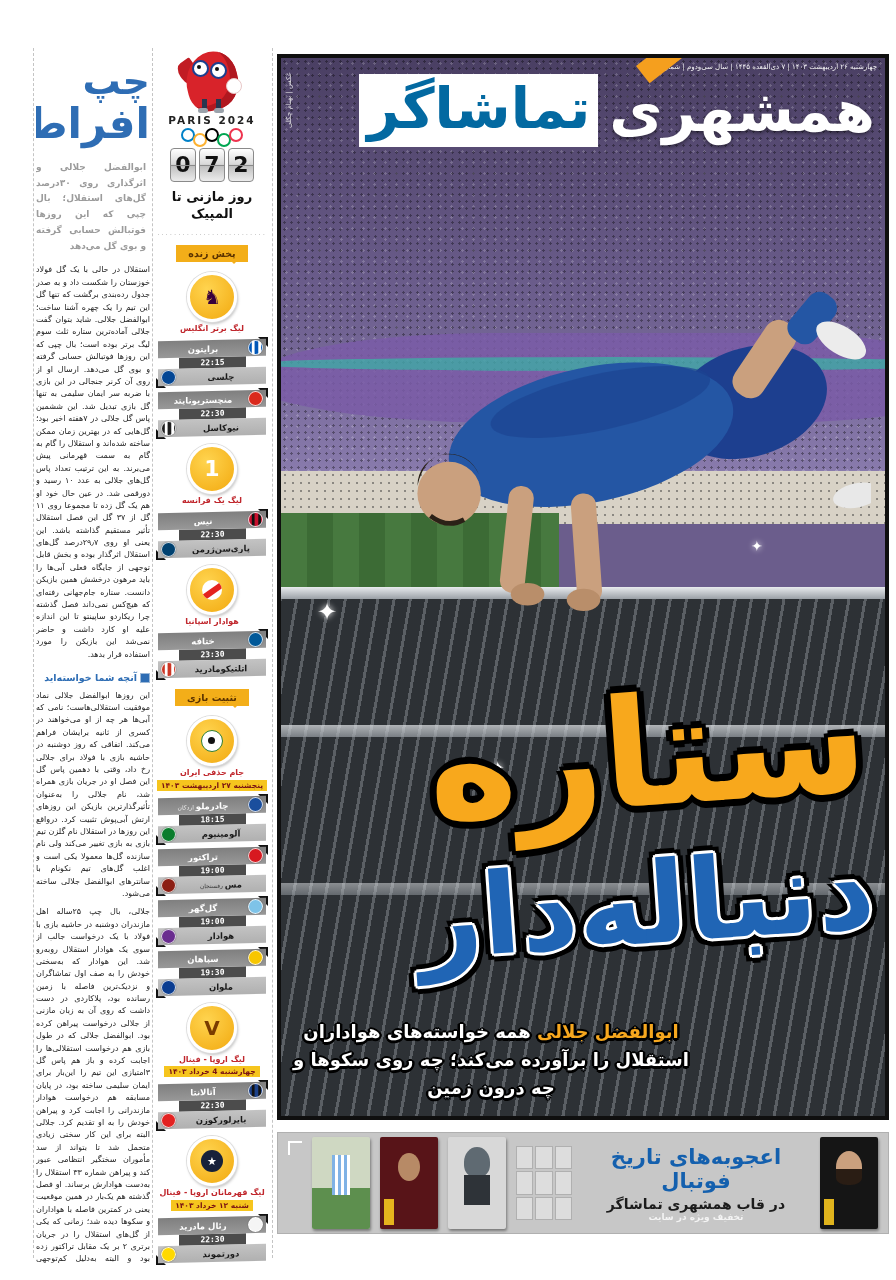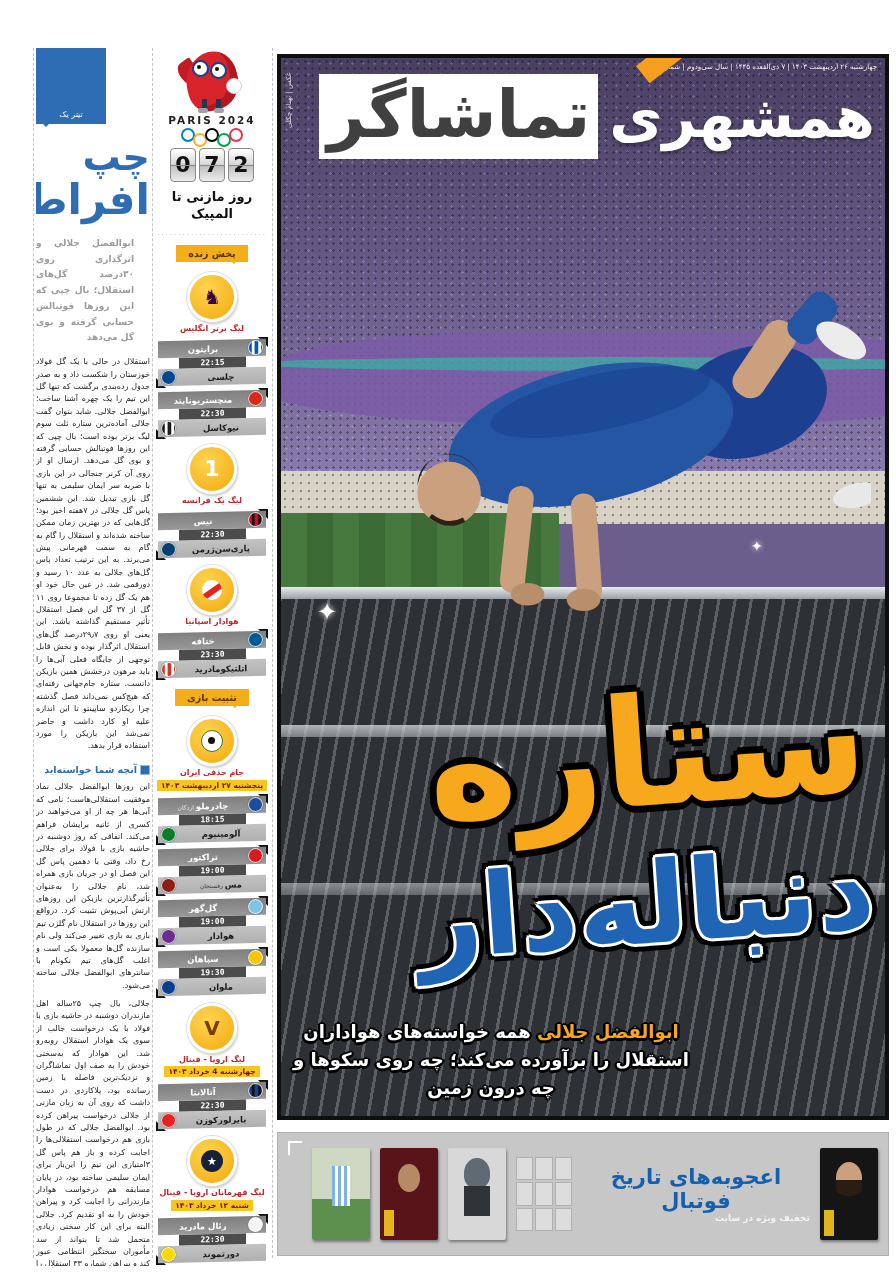--- a/index.html
+++ b/index.html
@@ -10,21 +10,21 @@
   .vsep{position:absolute;top:48px;height:1210px;width:0;border-left:1px dashed #c4c4c4;}
 
   
   #left-col{position:absolute;left:36px;top:48px;width:114px;height:1218px;overflow:hidden;}
   .tab-box{width:70px;height:76px;background:#2e6db4;margin-left:0;margin-right:auto;position:relative;
            display:flex;align-items:flex-end;justify-content:center;color:#fff;font-size:8px;padding-bottom:5px;box-sizing:border-box;}
   .tab-box::after{content:"";position:absolute;left:6px;bottom:-7px;border:4px solid transparent;border-top-color:#2e6db4;}
   .big-blue{color:#2e6db4;font-weight:bold;line-height:1.05;margin-top:14px;}
   .big-blue .l1{font-size:38px;display:block;}
   .big-blue .l2{font-size:42px;display:block;}
-  .subhead{color:#9b9b9b;font-size:9px;font-weight:bold;text-align:justify;line-height:1.75;margin:14px 16px 10px 0;}
+  .subhead{color:#9b9b9b;font-size:9px;font-weight:bold;text-align:justify;line-height:1.75;margin:14px 4px 10px 0;}
   .body-text{color:#222;font-size:8px;line-height:1.55;text-align:justify;}
   .body-text p{margin:0 0 6px 0;}
   .sec-head{color:#2e6db4;font-size:9.5px;font-weight:bold;margin:10px 0 4px 0;display:flex;align-items:center;gap:3px;}
   .sec-head .sq{width:8px;height:8px;background:#2e6db4;display:inline-block;flex:0 0 auto;border:1px solid #9db9d8;}
 
   
   #mid-col{position:absolute;left:154px;top:48px;width:116px;height:1218px;padding:0 3px;box-sizing:border-box;
            display:flex;flex-direction:column;align-items:center;overflow:hidden;}
   .mascot{position:relative;width:64px;height:74px;margin-top:2px;}
   .mascot .bodyshape{position:absolute;left:6px;top:2px;width:52px;height:58px;background:#d8232a;
@@ -94,73 +94,70 @@
   .ph-pitch{position:absolute;left:0;top:43%;width:46%;height:10%;background:repeating-linear-gradient(90deg,#47793f 0 26px,#3c6b35 26px 52px);}
   .ph-fence{position:absolute;left:0;top:50%;right:0;bottom:0;background:#3c4147;}
   .ph-fence::before{content:"";position:absolute;inset:0;background:repeating-linear-gradient(100deg,rgba(255,255,255,.16) 0 3px,rgba(0,0,0,.25) 3px 16px);}
   .ph-rail{position:absolute;left:0;right:0;height:12px;background:linear-gradient(#e8ebee,#9aa0a6);}
   .ph-rail.r1{top:50%;} .ph-rail.r2{top:63%;opacity:.7;} .ph-rail.r3{top:78%;opacity:.5;}
   .sparkle{position:absolute;color:#fff;font-size:24px;text-shadow:0 0 6px #fff;z-index:3;}
   #player-svg{position:absolute;left:30px;top:190px;width:560px;height:420px;z-index:2;}
 
   .masthead{position:absolute;top:16px;left:0;right:10px;z-index:5;text-align:right;white-space:nowrap;}
   .mh-main{font-size:58px;font-weight:900;color:#fff;text-shadow:0 2px 4px rgba(0,0,0,.45);vertical-align:middle;}
-  .mh-sub{font-size:66px;font-weight:900;color:#404040;background:#fff;padding:2px 8px 6px 8px;margin-right:6px;vertical-align:middle;display:inline-block;position:relative;}
+  .mh-sub{font-size:56px;font-weight:900;color:#0369a1;background:#fff;padding:2px 8px 6px 8px;margin-right:6px;vertical-align:middle;display:inline-block;position:relative;}
   .pencil{position:absolute;top:-14px;left:355px;width:64px;height:22px;background:#f59f1e;transform:rotate(-38deg);z-index:6;}
   .pencil::after{content:"";position:absolute;right:-10px;top:0;border:11px solid transparent;border-left:12px solid #c87d0e;}
   .dateline{position:absolute;top:5px;right:8px;z-index:6;color:#fff;font-size:7px;opacity:.95;}
   .credit{position:absolute;top:14px;left:4px;z-index:6;color:#eee;font-size:7px;writing-mode:vertical-rl;transform:rotate(180deg);opacity:.9;}
 
   .hl-top{position:absolute;z-index:4;right:18px;top:620px;font-size:150px;font-weight:900;color:#f8a81c;line-height:1;transform:rotate(-4deg);
      text-shadow:4px 4px 0 #000,-4px 4px 0 #000,4px -4px 0 #000,-4px -4px 0 #000,7px 0 0 #000,-7px 0 0 #000,0 7px 0 #000,0 -7px 0 #000;}
   .hl-bot{position:absolute;z-index:4;right:10px;top:790px;font-size:112px;font-weight:900;color:#2065b5;line-height:1;transform:rotate(-4deg);
      text-shadow:2px 2px 0 #fff,-2px 2px 0 #fff,2px -2px 0 #fff,-2px -2px 0 #fff,3px 0 0 #fff,-3px 0 0 #fff,0 3px 0 #fff,0 -3px 0 #fff,
        6px 6px 0 #000,-6px 6px 0 #000,6px -6px 0 #000,-6px -6px 0 #000,8px 0 0 #000,-8px 0 0 #000,0 8px 0 #000,0 -8px 0 #000;}
   .kicker{position:absolute;z-index:4;left:10px;bottom:14px;width:400px;text-align:center;font-size:18px;font-weight:bold;color:#fff;line-height:1.55;
      text-shadow:1.5px 1.5px 0 #000,-1.5px 1.5px 0 #000,1.5px -1.5px 0 #000,-1.5px -1.5px 0 #000,2.5px 0 0 #000,-2.5px 0 0 #000,0 2.5px 0 #000,0 -2.5px 0 #000;}
   .kicker .name{color:#f6a71e;}
 
   
-  #ad-strip{position:absolute;left:277px;top:1132px;width:612px;height:124px;background:#c7c7c7;border:1px solid #b0b0b0;box-sizing:border-box;
+  #ad-strip{position:absolute;left:277px;top:1132px;width:612px;height:102px;background:#c7c7c7;border:1px solid #b0b0b0;box-sizing:border-box;
      display:flex;align-items:center;gap:10px;padding:0 10px;}
   .cover{width:58px;height:92px;border-radius:2px;box-shadow:1px 2px 3px rgba(0,0,0,.4);flex:0 0 auto;position:relative;overflow:hidden;}
   .cover .cap{position:absolute;left:4px;bottom:4px;width:10px;height:26px;background:#f6c51e;opacity:.9;}
   .cv-messi{background:#151515;}
   .cv-messi::before{content:"";position:absolute;left:16px;top:14px;width:26px;height:32px;background:#caa07e;border-radius:50% 50% 45% 45%;}
   .cv-messi::after{content:"";position:absolute;left:16px;top:32px;width:26px;height:16px;background:#2a1d14;border-radius:0 0 45% 45%;}
   .cv-maradona{background:linear-gradient(#cfd8c2 55%,#5d8f4e 55%);}
   .cv-maradona::before{content:"";position:absolute;left:20px;top:18px;width:18px;height:40px;background:repeating-linear-gradient(90deg,#7fb2e5 0 3px,#fff 3px 6px);}
   .cv-legend{background:#581418;}
   .cv-legend::before{content:"";position:absolute;left:18px;top:16px;width:22px;height:28px;background:#b78a66;border-radius:50%;}
   .cv-pep{background:#d8d8d8;}
   .cv-pep::before{content:"";position:absolute;left:16px;top:10px;width:26px;height:30px;background:#5f6a72;border-radius:50% 50% 40% 40%;}
   .cv-pep::after{content:"";position:absolute;left:16px;top:38px;width:26px;height:30px;background:#2e3338;}
   .ad-text{flex:1;text-align:center;}
   .ad-title{color:#1460ae;font-size:21px;font-weight:900;}
   .ad-sub{color:#1c1c1c;font-size:14px;font-weight:bold;margin-top:3px;}
-  .ad-urlrow{display:flex;align-items:center;gap:8px;}
+  .ad-urlrow{display:flex;align-items:center;justify-content:center;gap:8px;}
   .ad-url{direction:ltr;color:#fff;font-size:15px;font-weight:bold;letter-spacing:2px;text-shadow:0 1px 1px rgba(0,0,0,.25);}
   .ad-note{color:#f4f4f4;font-size:9px;font-weight:bold;}
   .hm-grid{width:56px;height:74px;opacity:.55;display:grid;grid-template-columns:repeat(3,1fr);gap:2px;flex:0 0 auto;}
   .hm-grid span{background:#efefef;border:1px solid #9e9e9e;}
   .crop-mark{width:12px;height:12px;border-top:2px solid #fff;border-left:2px solid #fff;flex:0 0 auto;align-self:flex-start;margin-top:8px;}
 </style>
 </head>
 <body>
 
 <div id="page">
 
   <div class="vsep" style="left:33px;"></div>
   <div class="vsep" style="left:152px;"></div>
   <div class="vsep" style="left:272px;"></div>
 
   <div id="left-col">
-    <div class="tab-box">
-      <span>تیتر یک</span>
-    </div>
     <div class="big-blue">
       <span class="l1">چپ</span>
       <span class="l2">افراطی</span>
     </div>
     <div class="subhead">ابوالفضل جلالی و اثرگذاری روی ۳۰درصد گل‌های استقلال؛ بال چپی که این روزها فوتبالش حسابی گرفته و بوی گل می‌دهد</div>
     <div class="body-text" id="article-body">
         <p>استقلال در حالی با یک گل فولاد خوزستان را شکست داد و به صدر جدول رده‌بندی برگشت که تنها گل این تیم را یک چهره آشنا ساخت؛ ابوالفضل جلالی. شاید بتوان گفت جلالی آماده‌ترین ستاره ثلث سوم لیگ برتر بوده است؛ بال چپی که این روزها فوتبالش حسابی گرفته و بوی گل می‌دهد. ارسال او از روی آن کرنر جنجالی در این بازی با ضربه سر ایمان سلیمی به تنها گل بازی تبدیل شد. این ششمین پاس گل جلالی در ۷هفته اخیر بود؛ گل‌هایی که در بهترین زمان ممکن ساخته شده‌اند و استقلال را گام به گام به سمت قهرمانی پیش می‌برند. به این ترتیب تعداد پاس گل‌های جلالی به عدد ۱۰ رسید و دورقمی شد. در عین حال خود او هم یک گل زده تا مجموعا روی ۱۱ گل از ۳۷ گل این فصل استقلال تأثیر مستقیم گذاشته باشد. این یعنی او روی ۲۹٫۷درصد گل‌های استقلال اثرگذار بوده و بخش قابل توجهی از جایگاه فعلی آبی‌ها را باید مرهون درخشش همین بازیکن دانست. ستاره جام‌جهانی رفته‌ای که هیچ‌کس نمی‌داند فصل گذشته چرا ریکاردو ساپینتو تا این اندازه علیه او کارد داشت و حاضر نمی‌شد این بازیکن را مورد استفاده قرار بدهد.</p>
         <div class="sec-head">
           <span class="sq"></span>
           <span>آنچه شما خواسته‌اید</span>
@@ -400,20 +397,21 @@
       </div>
     </div>
   </div>
 
   <div id="ad-strip">
     <div class="cover cv-messi">
         <div class="cap"></div>
       </div>
     <div class="ad-text">
       <div class="ad-title">اعجوبه‌های تاریخ فوتبال</div>
+      <div class="ad-sub">در قاب همشهری تماشاگر</div>
       <div class="ad-urlrow">
         <span class="ad-note">تخفیف ویژه در سایت</span>
       </div>
     </div>
     <div class="hm-grid">
       <span></span>
         <span></span>
         <span></span>
         <span></span>
         <span></span>

